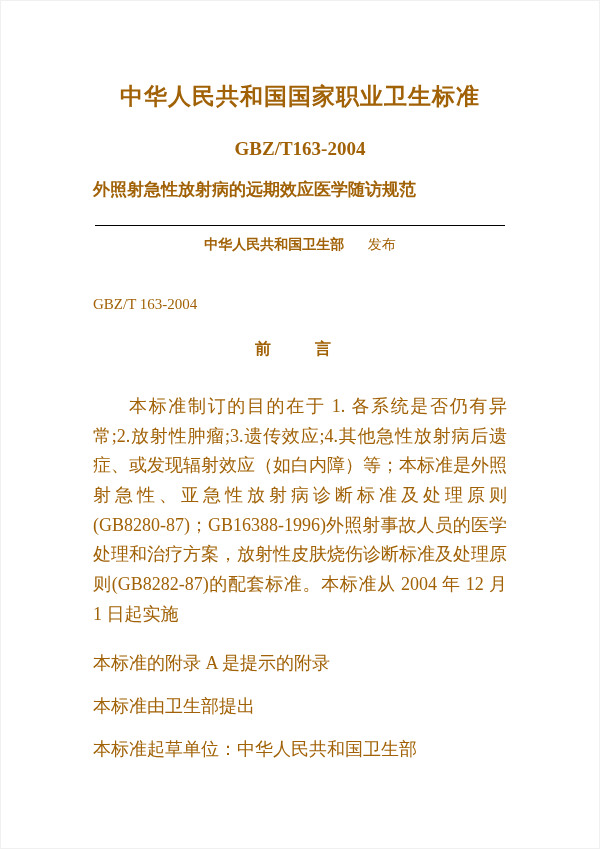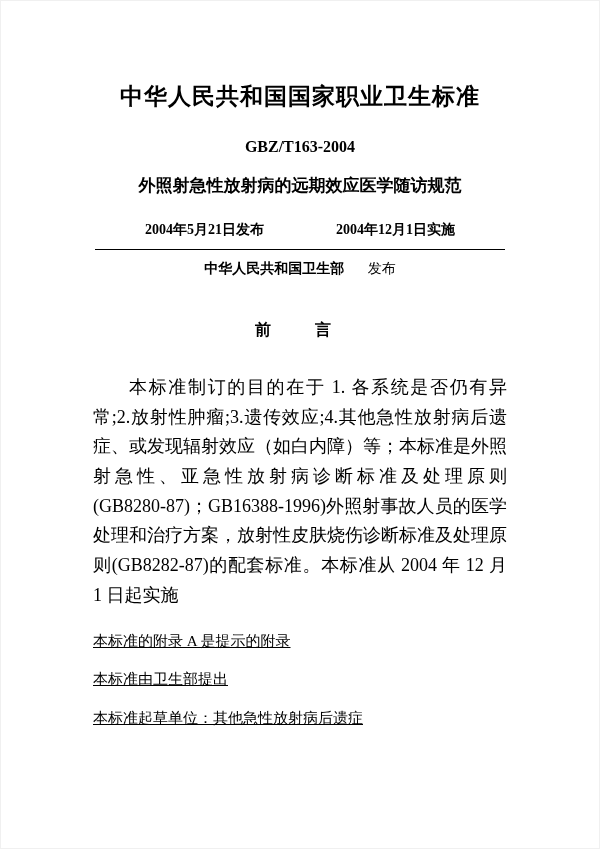--- a/index.html
+++ b/index.html
@@ -9,41 +9,41 @@
   }
   .page {
     position: relative;
     width: 600px;
     height: 849px;
     margin: 0 auto;
     background: #ffffff;
     box-sizing: border-box;
     border: 1px solid #f0f0f0;
     font-family: "Liberation Serif", "DejaVu Serif", serif;
-    color: #000000;
+    color: #a16207;
     overflow: hidden;
   }
   .inner {
     padding: 80px 92px 0 92px;
   }
   .doc-title {
     text-align: center;
     font-size: 23px;
     font-weight: bold;
     letter-spacing: 1px;
     margin: 0 0 26px 0;
   }
   .std-number {
     text-align: center;
-    font-size: 16px;
+    font-size: 19px;
     font-weight: bold;
     margin: 0 0 18px 0;
   }
   .subtitle-cn {
-    text-align: center;
+    text-align: left;
     font-size: 17px;
     font-weight: bold;
     margin: 0 0 24px 0;
   }
   .subtitle-en {
     text-align: center;
     font-size: 12px;
     line-height: 1.45;
     margin: 0 0 48px 0;
   }
@@ -79,58 +79,54 @@
     margin: 8px 0 32px 0;
   }
   .body-paragraph {
     font-size: 18px;
     line-height: 1.65;
     text-align: justify;
     text-indent: 2em;
     margin: 0 0 20px 0;
   }
   .foreword-line {
-    font-size: 15px;
+    font-size: 18px;
     margin: 0 0 17px 0;
     line-height: 1.45;
-    text-decoration: underline;
   }
 </style>
 </head>
 <body>
 
 <div class="page">
   <div class="inner">
 
     <h1 class="doc-title">中华人民共和国国家职业卫生标准</h1>
 
     <div class="std-number">GBZ/T163-2004</div>
 
     <div class="subtitle-cn">外照射急性放射病的远期效应医学随访规范</div>
 
 
-    <div class="dates-row">
-      <span>2004年5月21日发布</span>
-      <span>2004年12月1日实施</span>
-    </div>
 
     <hr class="rule">
 
     <div class="publisher-row">
       <span class="publisher-name">中华人民共和国卫生部</span>
       <span class="publisher-suffix">发布</span>
     </div>
 
+    <div class="doc-number-left">GBZ/T 163-2004</div>
 
     <div class="foreword-title">前　言</div>
 
     <p class="body-paragraph">本标准制订的目的在于 1. 各系统是否仍有异常;2.放射性肿瘤;3.遗传效应;4.其他急性放射病后遗症、或发现辐射效应（如白内障）等；本标准是外照射急性、亚急性放射病诊断标准及处理原则(GB8280-87)；GB16388-1996)外照射事故人员的医学处理和治疗方案，放射性皮肤烧伤诊断标准及处理原则(GB8282-87)的配套标准。本标准从 2004 年 12 月 1 日起实施</p>
 
     <p class="foreword-line">本标准的附录 A 是提示的附录</p>
 
     <p class="foreword-line">本标准由卫生部提出</p>
 
-    <p class="foreword-line">本标准起草单位：其他急性放射病后遗症</p>
+    <p class="foreword-line">本标准起草单位：中华人民共和国卫生部</p>
 
 
 
   </div>
 </div>
 
 </body></html>

